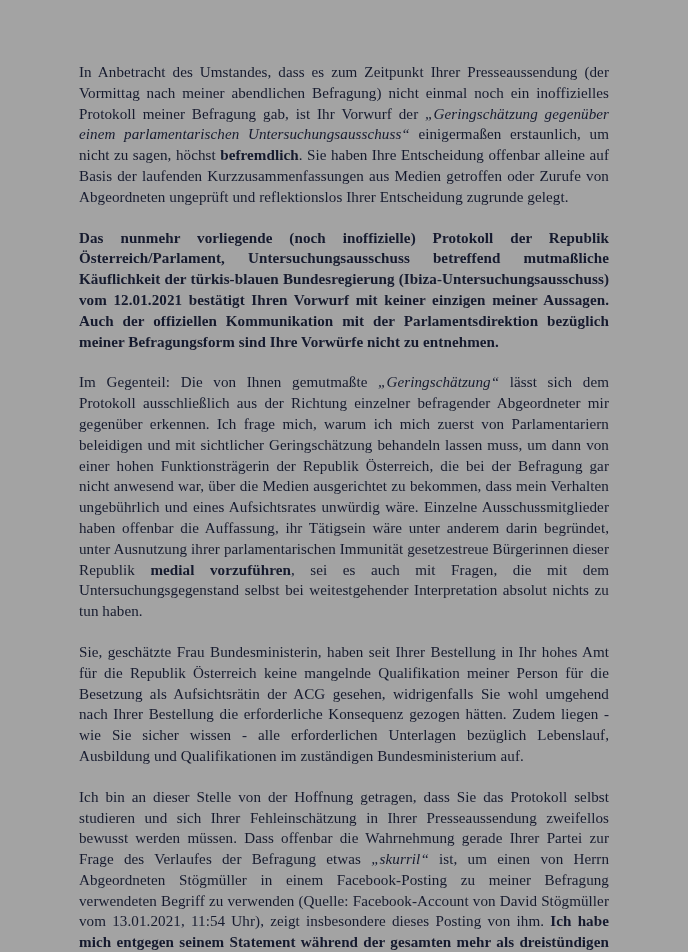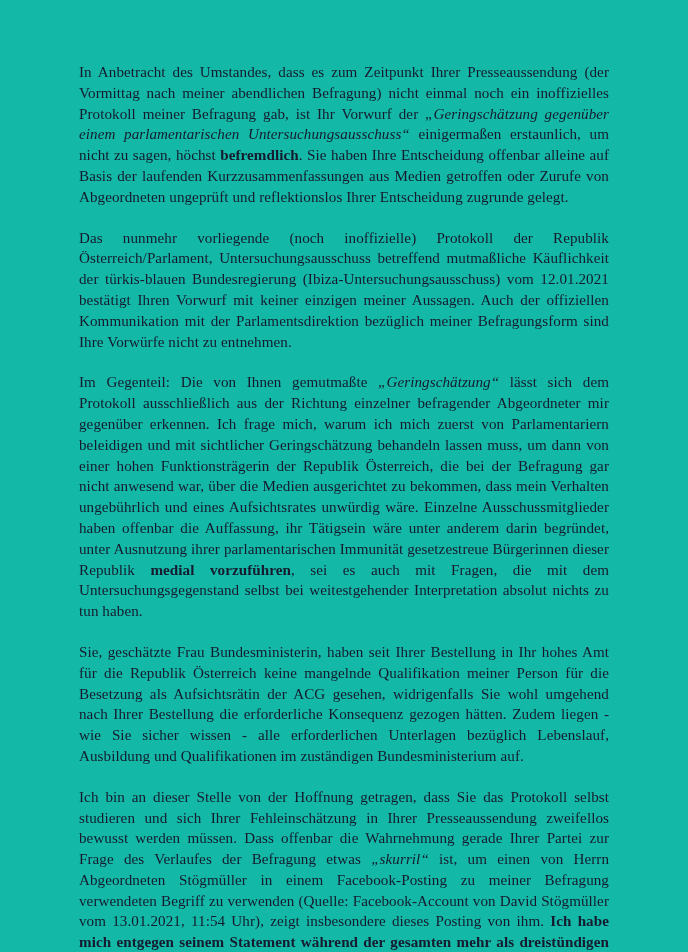--- a/index.html
+++ b/index.html
@@ -11,21 +11,21 @@
     width: 688px;
     height: 952px;
     font-family: "Liberation Serif", "DejaVu Serif", serif;
     color: #151a2e;
     -webkit-font-smoothing: antialiased;
   }
   .page {
     position: relative;
     width: 688px;
     height: 952px;
-    background: #14b8a6;
+    background: #a3a3a3;
     overflow: hidden;
   }
   .content {
     position: absolute;
     left: 79px;
     top: 62px;
     width: 530px;
   }
   .para {
     font-size: 15.1px;
@@ -33,21 +33,21 @@
     text-align: justify;
     text-justify: inter-word;
     margin: 0 0 20px 0;
     hyphens: none;
     letter-spacing: 0.005em;
   }
   .para:last-child {
     margin-bottom: 0;
   }
   .para.bold {
-    font-weight: normal;
+    font-weight: bold;
   }
   b, .b {
     font-weight: bold;
   }
   i, .i {
     font-style: italic;
   }
 </style>
 </head>
 <body>

